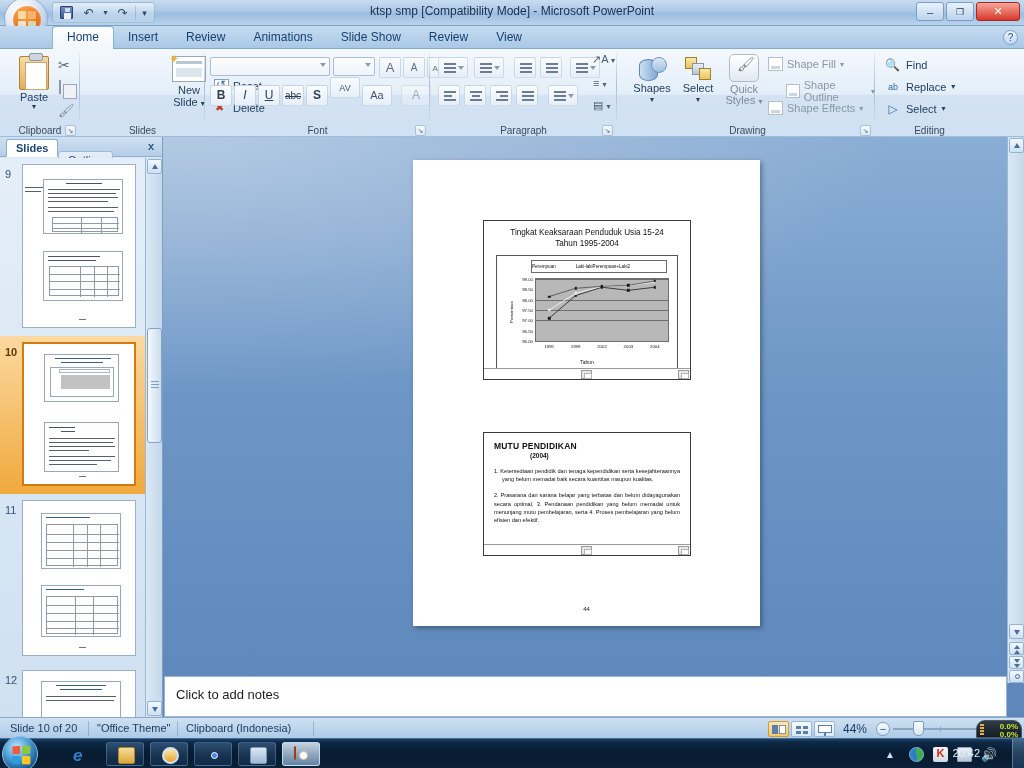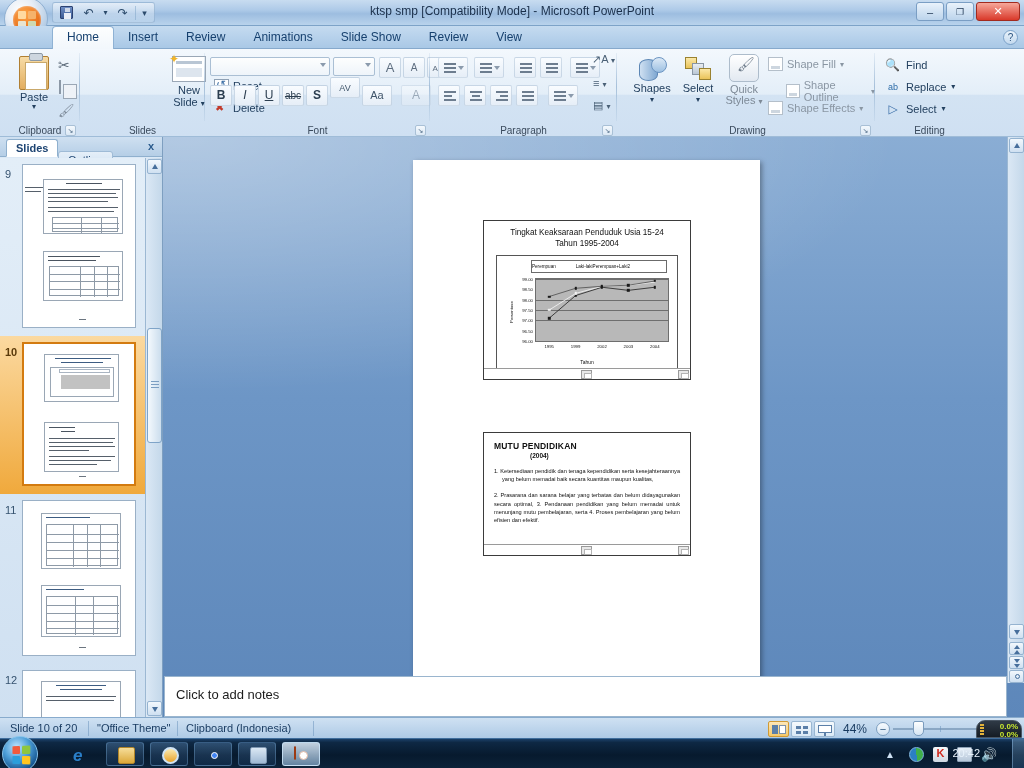--- a/index.html
+++ b/index.html
@@ -202,21 +202,21 @@
   .sc-up{top:1px;} .sc-dn{bottom:1px;}
   .sc-up:after,.sc-dn:after{content:"";position:absolute;left:4px;border-left:3px solid transparent;border-right:3px solid transparent;}
   .sc-up:after{top:4px;border-bottom:5px solid #476f9c;}
   .sc-dn:after{top:5px;border-top:5px solid #476f9c;}
   .sc-thumb{ position:absolute; left:1px; top:170px; width:15px;height:115px;border-radius:3px;
              background:linear-gradient(to right,#f4f9fd,#cbdded); border:1px solid #7fa4c8;}
   .sc-grip{position:absolute;left:3px;top:52px;width:8px;}
   .sc-grip i{display:block;height:1px;background:#7b9ec2;margin-bottom:2px;}
 
   
-  .slide{ position:absolute; left:413px; top:160px; width:347px; height:578px;
+  .slide{ position:absolute; left:413px; top:160px; width:347px; height:466px;
           background:#fff; box-shadow:2px 2px 5px rgba(0,0,0,.35); }
   .chart-box{ position:absolute; left:70px; top:60px; width:208px; height:160px; border:1px solid #3b3b3b; background:#fff;}
   .ch-title{ text-align:center; font-size:8.2px; color:#111; margin-top:6px; line-height:11px; font-weight:500;}
   .plot-outer{ position:absolute; left:12px; top:34px; right:12px; bottom:10px; border:1px solid #555; background:#fff;}
   .legend{ position:absolute; left:34px; top:4px; right:10px; height:13px; border:1px solid #6b6b6b; background:#fff;
            display:flex; align-items:center; font-size:4.6px; color:#111; }
   .legend span{ white-space:nowrap; }
   .legend .lg1{margin-left:20px;}
   .legend .lg2{margin-left:30px;}
   .plot{ position:absolute; left:38px; top:22px; right:8px; bottom:26px; background:#b8b8b8; border:1px solid #6e6e6e;}

